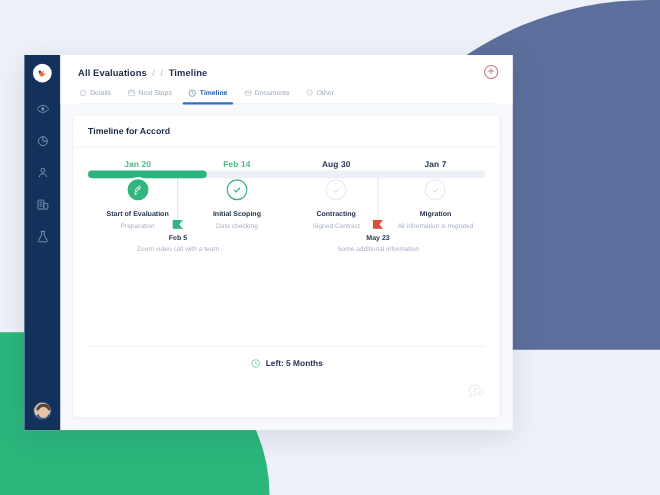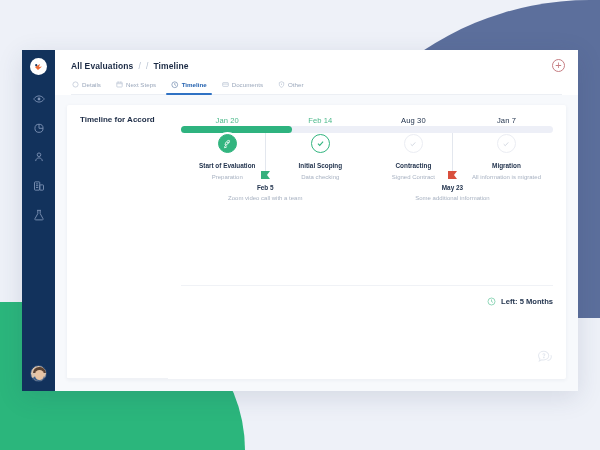--- a/index.html
+++ b/index.html
@@ -24,21 +24,21 @@
     position: absolute; left: 0; bottom: 0;
     width: 245px; height: 148px;
     background: #2bb67c;
     border-top-right-radius: 148px;
   }
 
   
   #app-window {
     position: absolute;
     left: 22px; top: 50px;
-    width: 556px; height: 341px;
+    width: 444px; height: 341px;
     display: flex;
     background: #ffffff;
     box-shadow: 0 6px 24px rgba(40,55,90,.13);
     overflow: hidden;
   }
 
   
   #sidebar {
     width: 33px; flex: 0 0 33px;
     background: #12325c;
@@ -111,37 +111,37 @@
     content: ""; position: absolute; left: -4px; right: -4px; bottom: -1px;
     height: 1.5px; background: #2f72c4; border-radius: 1px;
   }
 
   
   #body-area { flex: 1 1 auto; padding: 10px 12px 12px 12px; min-height: 0; }
   #card {
     background: #fff; height: 100%;
     border-radius: 2px;
     box-shadow: 0 1px 4px rgba(40,55,90,.06);
-    display: flex; flex-direction: row; position: relative;
+    display: flex; flex-direction: column; position: relative;
   }
   #card-title {
     font-size: 8px; font-weight: bold; color: #1c2b45;
     padding: 10px 13px 9px 13px;
     border-bottom: 1px solid #f0f2f6;
   }
 
   
   #timeline { position: relative; padding: 11px 13px 0 13px; flex: 1 1 auto; }
   #steps { display: flex; position: relative; }
   .step {
     flex: 1 1 0; display: flex; flex-direction: column;
     align-items: center; position: relative; min-width: 0;
   }
   .step-date {
-    font-size: 7.6px; font-weight: normal; color: #24354f;
+    font-size: 7.6px; font-weight: bold; color: #24354f;
     margin-bottom: 8px; letter-spacing: .1px;
   }
   .step.done .step-date { color: #4cb98b; }
 
   .marker-row { height: 22px; display: flex; align-items: center;
                 justify-content: center; position: relative; width: 100%; }
   .marker {
     width: 19px; height: 19px; border-radius: 50%;
     background: #fff; border: 1.3px solid #ebedf3;
     display: flex; align-items: center; justify-content: center;
@@ -193,21 +193,21 @@
   .flag.green .flag-body { background: #36b07d; }
   .flag.red   .flag-body { background: #d94f3d; }
   .annot-date { font-size: 6.4px; font-weight: bold; color: #24354f; }
   .annot-desc { font-size: 6px; color: #a8b2c2; text-align: center;
                 line-height: 1.45; margin-top: 3px; }
 
   
   #timeline-footer {
     position: absolute; left: 13px; right: 13px; top: 180px;
     border-top: 1px solid #f0f2f6; padding-top: 11px;
-    display: flex; align-items: center; justify-content: flex-end; gap: 5px;
+    display: flex; align-items: center; justify-content: center; gap: 5px;
   }
   #left-label { font-size: 7.6px; font-weight: bold; color: #24354f; }
 
   #chat-widget {
     position: absolute; right: 12px; bottom: 10px;
     color: #e4e8ef; cursor: pointer;
   }
 </style>
 </head>
 <body>

